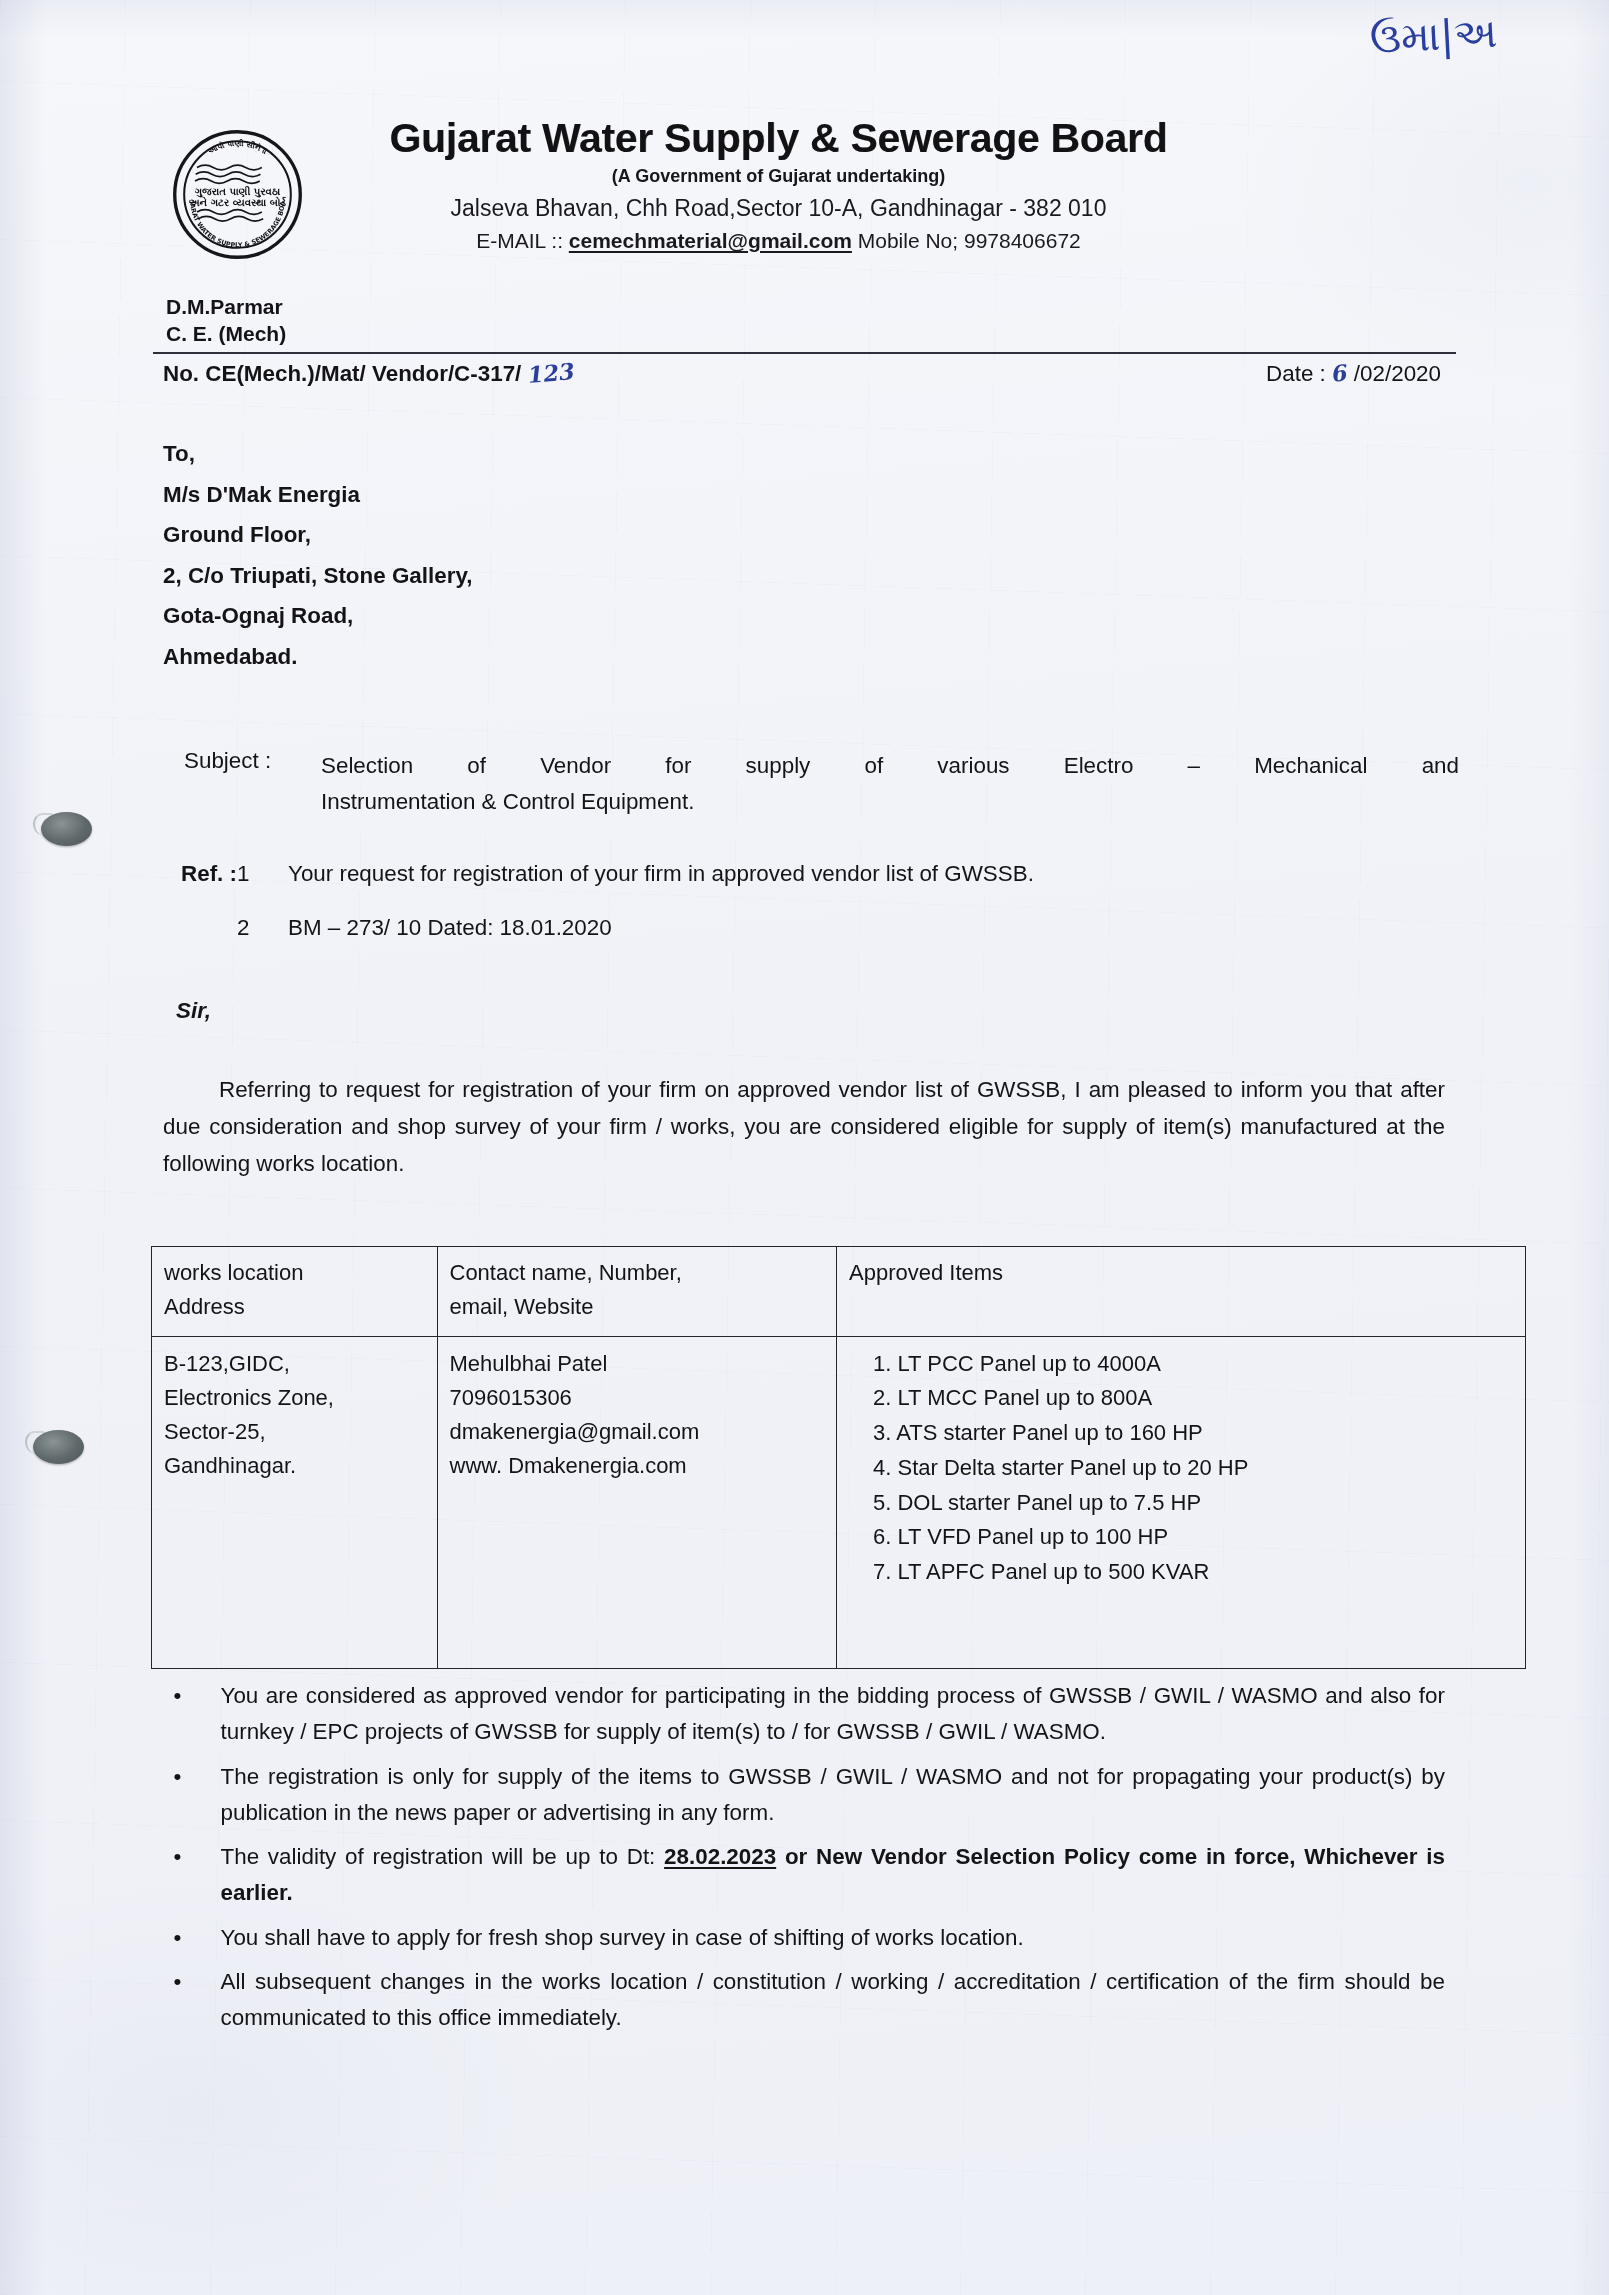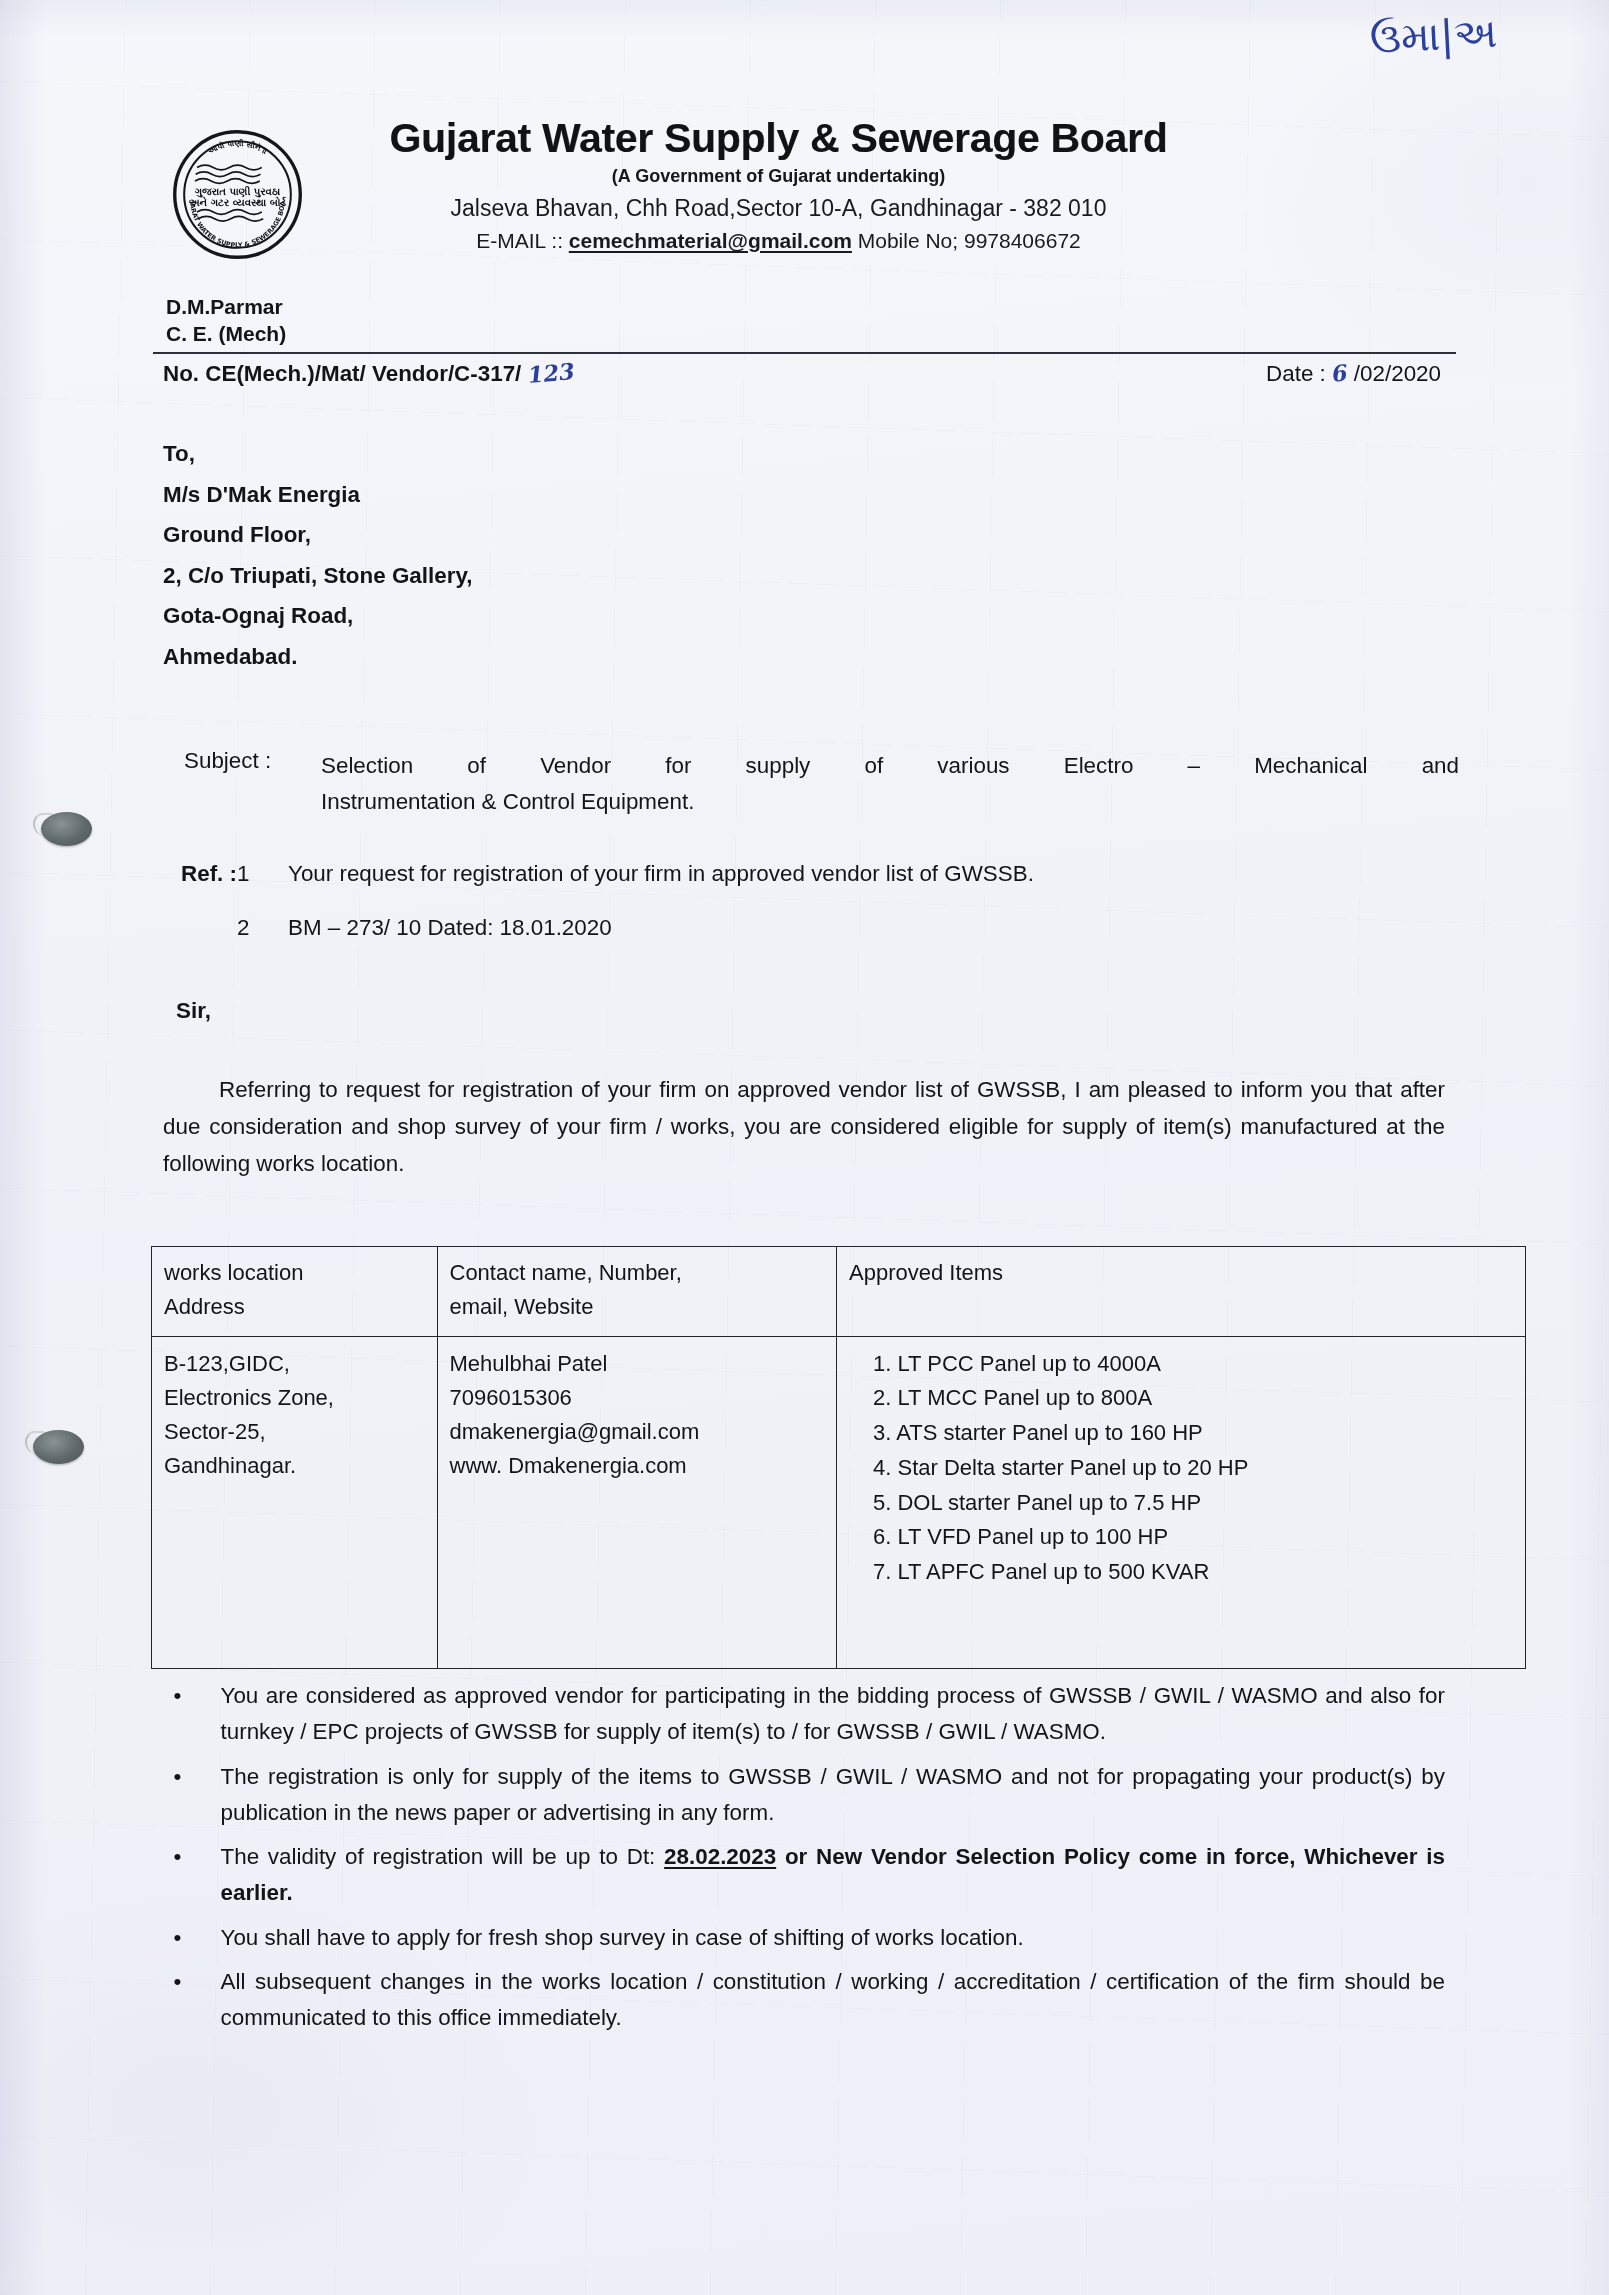--- a/index.html
+++ b/index.html
@@ -176,20 +176,21 @@
   .ref-row { display: flex; align-items: flex-start; margin-bottom: 28px; }
   .ref-label { width: 74px; flex: 0 0 74px; font-weight: bold; text-align: right; }
   .ref-num { width: 51px; flex: 0 0 51px; }
   .ref-text { flex: 1; }
 
   .salutation {
     position: absolute;
     left: 176px; top: 998px;
     font-size: 22.4px;
     font-weight: bold;
+    font-style: italic;
   }
 
   .intro {
     position: absolute;
     left: 163px; top: 1071px;
     width: 1282px;
     font-size: 22.4px;
     line-height: 1.66;
     text-align: justify;
     text-indent: 56px;

